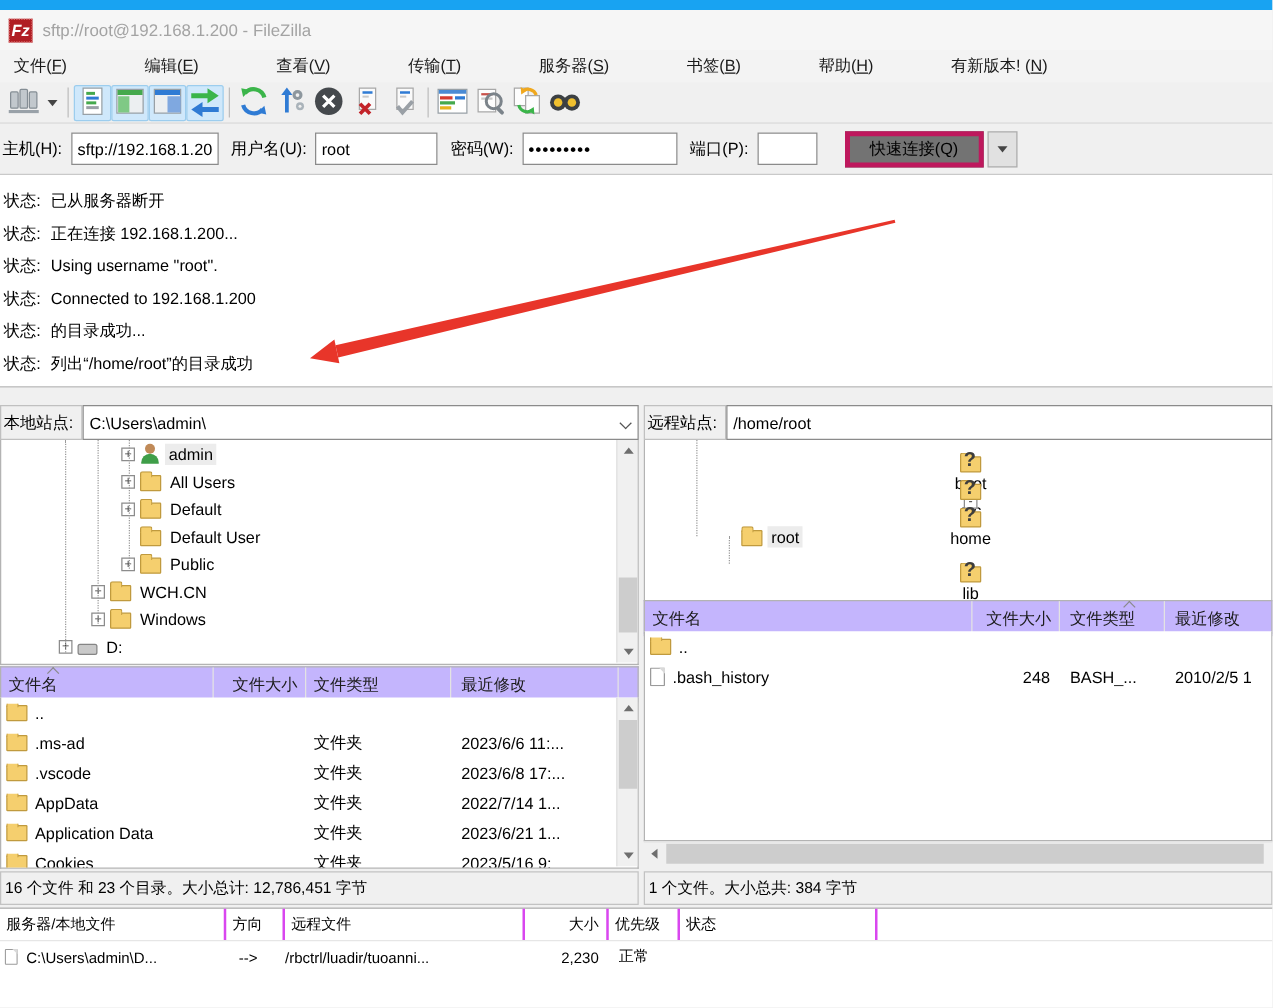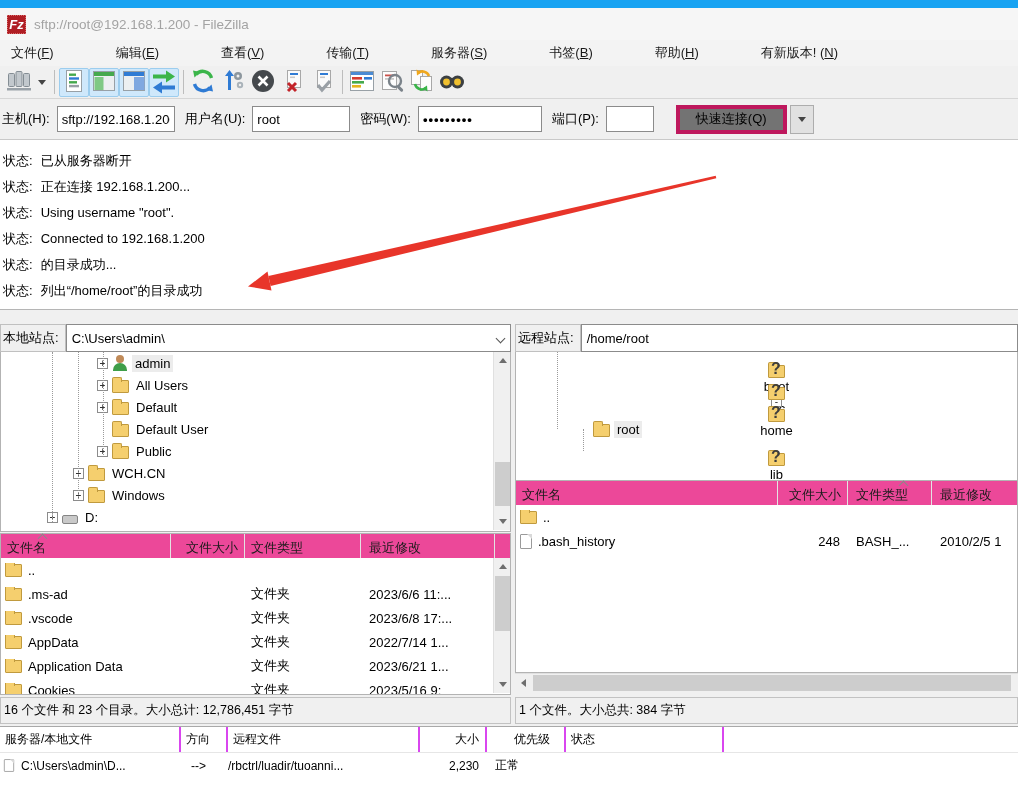--- a/index.html
+++ b/index.html
@@ -79,21 +79,21 @@
   .qfolder::after { content:"?"; position:absolute; left:2px; top:-6px; font-weight:bold; font-size:16px; color:#3d3d3d; }
   .user-icon { width:16px; height:16px; }
   .user-icon::before { content:""; position:absolute; left:4px; top:0; width:8px; height:8px; border-radius:50%; background:#c08a58; }
   .user-icon::after { content:""; position:absolute; left:1px; top:8px; width:14px; height:8px; border-radius:7px 7px 0 0; background:#3f9e49; }
   .drive-icon { width:16px; height:9px; background:#c9c9c9; border:1px solid #858585; border-radius:2px; margin-top:4px; }
   .file-icon { width:12px; height:15px; background:#fff; border:1px solid #9a9a9a; border-radius:1px; }
   .file-icon::before { content:""; position:absolute; right:-1px; top:-1px; border-style:solid; border-width:0 5px 5px 0; border-color:transparent #d9d9d9 transparent transparent; }
   .server-icon { width:8px; height:15px; background:#5d6e60; border:1px solid #39473b; }
 
   
-  .listhead { position:absolute; left:0; width:100%; height:29px; background:#ec4899; border:1px solid #b3b3b3; border-bottom:1px solid #dcdcdc; display:flex; align-items:center; }
+  .listhead { position:absolute; left:0; width:100%; height:29px; background:#c4b5fd; border:1px solid #b3b3b3; border-bottom:1px solid #dcdcdc; display:flex; align-items:center; }
   .hcell { height:100%; display:flex; align-items:center; padding-left:6px; border-right:1px solid #e3e3e3; position:relative; color:#1c1c1c; }
   .sortchev { position:absolute; top:1px; width:7px; height:7px; border-right:1.3px solid #8a8a8a; border-bottom:1.3px solid #8a8a8a; transform:rotate(-135deg); }
   .listbody { position:absolute; left:0; width:100%; background:#fff; border:1px solid #b3b3b3; border-top:none; overflow:hidden; }
   .lrow { height:24px; display:flex; align-items:center; white-space:nowrap; }
   .cell { overflow:hidden; white-space:nowrap; }
   .r { text-align:right; padding-right:8px; }
   .namecell { display:flex; align-items:center; padding-left:4px; }
   .namecell .ico { margin:0 6px 0 0; }
 
   
@@ -527,21 +527,21 @@
       <span>1 个文件。大小总共: 384 字节</span>
     </div>
 </div>
 
 <div class="abs" id="queuepanel">
   <div class="qhead">
     <span class="qh qc1">服务器/本地文件</span>
     <span class="qh qc2" style="padding-left:5px;">方向</span>
     <span class="qh qc3">远程文件</span>
     <span class="qh qc4 qc4h">大小</span>
-    <span class="qh qc5" style="padding-left:5px;margin-left:22px;">优先级</span>
+    <span class="qh qc5" style="padding-left:5px;">优先级</span>
     <span class="qh qc6" style="padding-left:5px;">状态</span>
     <span class="qrest"></span>
   </div>
   <div class="qrow">
     <span class="cell qc1 namecell" style="padding-left:3px;">
         <span class="ico file-icon" style="transform:scale(0.85);"></span>
         <span>C:\Users\admin\D...</span>
       </span>
     <span class="cell qc2">--&gt;</span>
       <span class="cell qc3">/rbctrl/luadir/tuoanni...</span>

